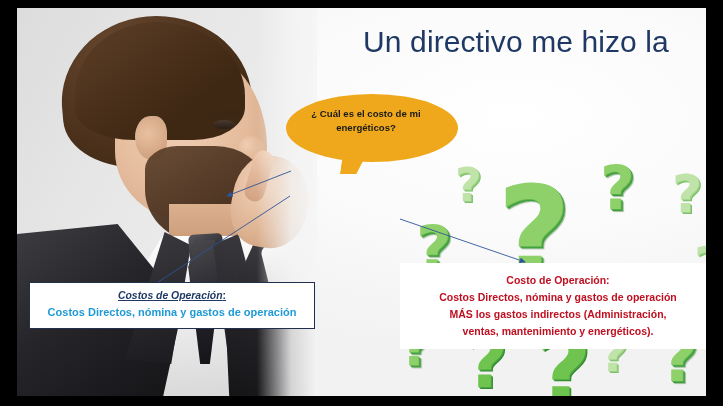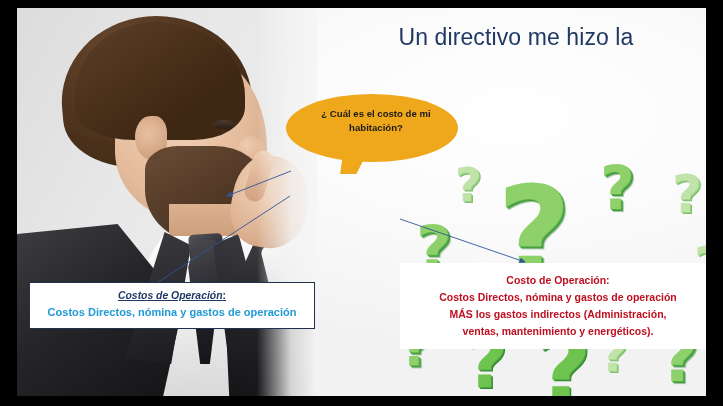--- a/index.html
+++ b/index.html
@@ -82,28 +82,28 @@
   .qm{position:absolute;font-weight:700;line-height:1;
     font-family:"DejaVu Sans",sans-serif;
     color:#8ed06a;
     text-shadow:1px 1px 0 #57b04a, 2px 2px 0 #3f9a3c, 3px 3px 1px rgba(40,120,40,.45);
     user-select:none;}
   .qm.pale{color:#bfe3a8;text-shadow:1px 1px 0 #9bd183,2px 2px 0 #7cc06c;}
   .qm.deep{color:#6fc44f;text-shadow:1px 1px 0 #49a63f,2px 2px 0 #348a32;}
 
   
   .title{position:absolute;left:320px;top:14px;width:358px;text-align:center;
-    color:#1f3864;font-size:23px;line-height:1.34;font-weight:400;
+    color:#1f3864;font-size:30px;line-height:1.34;font-weight:400;
     font-family:"Liberation Sans",sans-serif;letter-spacing:.1px;}
 
   
   .bubble-wrap{position:absolute;left:269px;top:86px;width:172px;height:84px;}
   .bubble{position:absolute;left:0;top:0;width:172px;height:68px;border-radius:50%/50%;
     background:#efa81b;}
-  .bubble-txt{position:absolute;left:14px;top:13px;width:152px;text-align:center;
+  .bubble-txt{position:absolute;left:4px;top:13px;width:152px;text-align:center;
     color:#1a1a1a;font-size:9.6px;font-weight:700;line-height:1.5;
     font-family:"Liberation Sans",sans-serif;}
   .bubble-tail{position:absolute;left:56px;top:56px;width:0;height:0;
     border-left:16px solid #efa81b;border-right:9px solid transparent;
     border-top:24px solid #efa81b;border-bottom:0;
     transform:skewX(-8deg);}
 
   
   .boxL{position:absolute;left:12px;top:274px;width:272px;
     background:#ffffff;border:1px solid #20304d;padding:5px 6px 7px 6px;text-align:center;}
@@ -176,21 +176,21 @@
 
     <div class="title">
       <div>Un directivo me hizo la</div>
     </div>
 
     <div class="bubble-wrap">
       <div class="bubble"></div>
       <div class="bubble-tail"></div>
       <div class="bubble-txt">
         <div>¿ Cuál es el costo de mi</div>
-        <div>habitación?</div>
+        <div>energéticos?</div>
       </div>
     </div>
 
     <div class="boxL">
       <div class="l1"><span>Costos de Operación</span><span class="colon">:</span></div>
       <div class="l2">Costos Directos, nómina y gastos de operación</div>
     </div>
 
     <div class="boxR">
       <div>Costo de Operación:</div>

